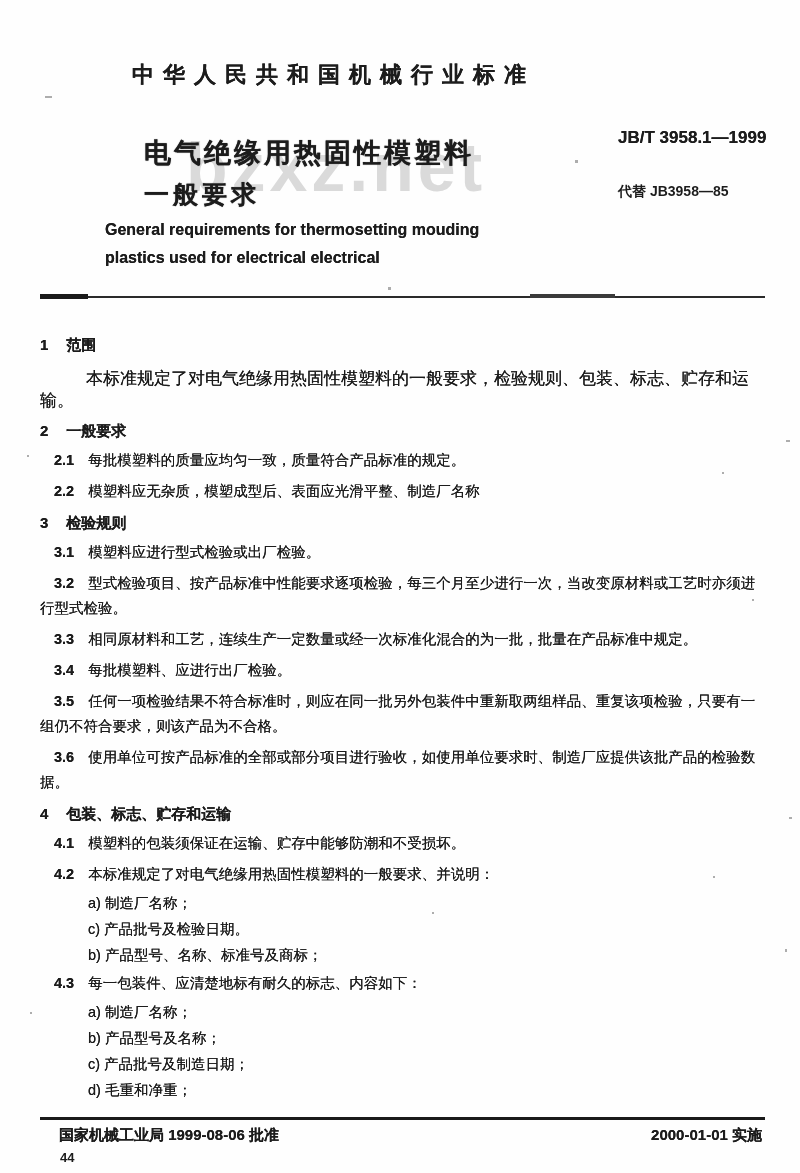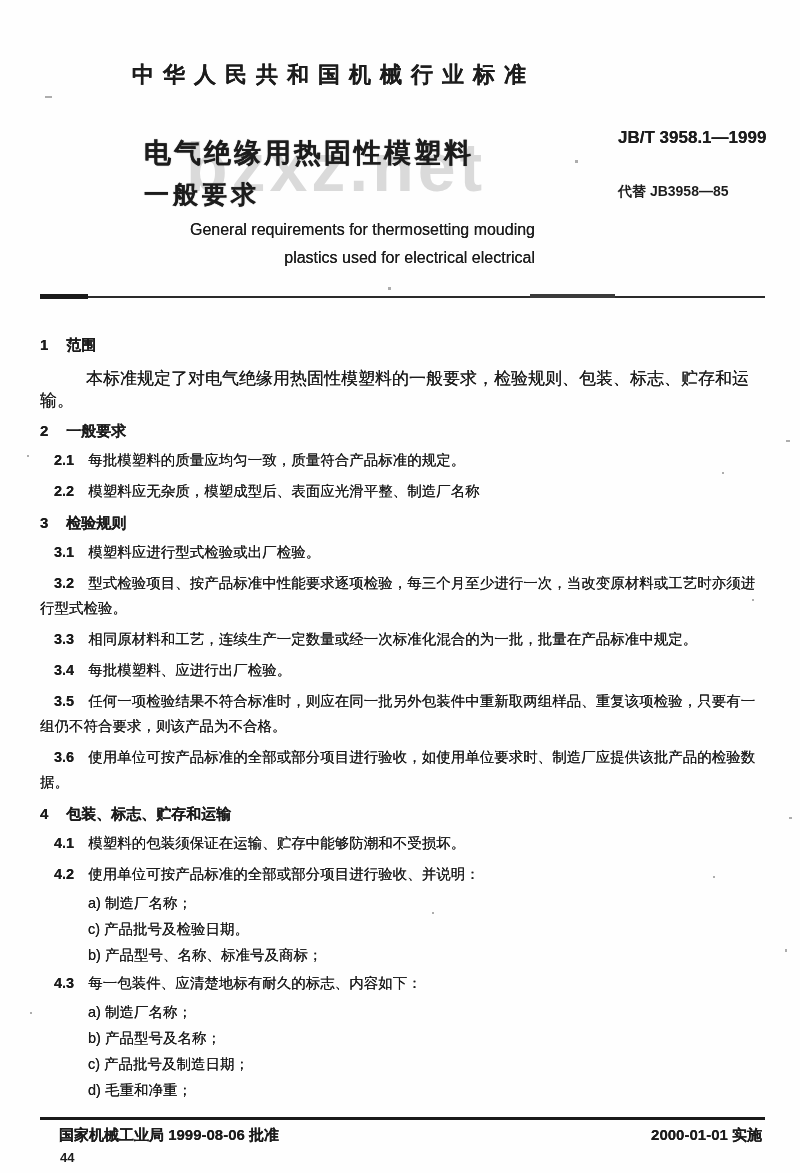--- a/index.html
+++ b/index.html
@@ -82,22 +82,22 @@
     font-size: 14px;
     font-weight: bold;
     white-space: nowrap;
   }
   .title-en {
     position: absolute;
     top: 216px;
     left: 105px;
     width: 430px;
     z-index: 2;
-    text-align: right;
-    font-weight: normal;
+    text-align: left;
+    font-weight: bold;
     font-size: 16px;
     line-height: 28px;
     text-shadow: 0 0 0.6px currentColor;
   }
 
   
   .header-rule {
     position: absolute;
     top: 296px;
     left: 40px;
@@ -256,21 +256,21 @@
     <p class="clause"><span class="cnum">3.4</span><span>每批模塑料、应进行出厂检验。</span></p>
 
     <p class="clause"><span class="cnum">3.5</span><span>任何一项检验结果不符合标准时，则应在同一批另外包装件中重新取两组样品、重复该项检验，只要有一组仍不符合要求，则该产品为不合格。</span></p>
 
     <p class="clause"><span class="cnum">3.6</span><span>使用单位可按产品标准的全部或部分项目进行验收，如使用单位要求时、制造厂应提供该批产品的检验数据。</span></p>
 
     <h2 class="sec"><span class="snum">4</span><span>包装、标志、贮存和运输</span></h2>
 
     <p class="clause"><span class="cnum">4.1</span><span>模塑料的包装须保证在运输、贮存中能够防潮和不受损坏。</span></p>
 
-    <p class="clause"><span class="cnum">4.2</span><span>使用单位可按产品标准的全部或部分项目进行验收、并说明：</span></p>
+    <p class="clause"><span class="cnum">4.2</span><span>本标准规定了对电气绝缘用热固性模塑料的一般要求、并说明：</span></p>
 
     <p class="li">a) 制造厂名称；</p>
     <p class="li">c) 产品批号及检验日期。</p>
     <p class="li">b) 产品型号、名称、标准号及商标；</p>
 
     <p class="clause"><span class="cnum">4.3</span><span>每一包装件、应清楚地标有耐久的标志、内容如下：</span></p>
 
     <p class="li">a) 制造厂名称；</p>
     <p class="li">b) 产品型号及名称；</p>
     <p class="li">c) 产品批号及制造日期；</p>

